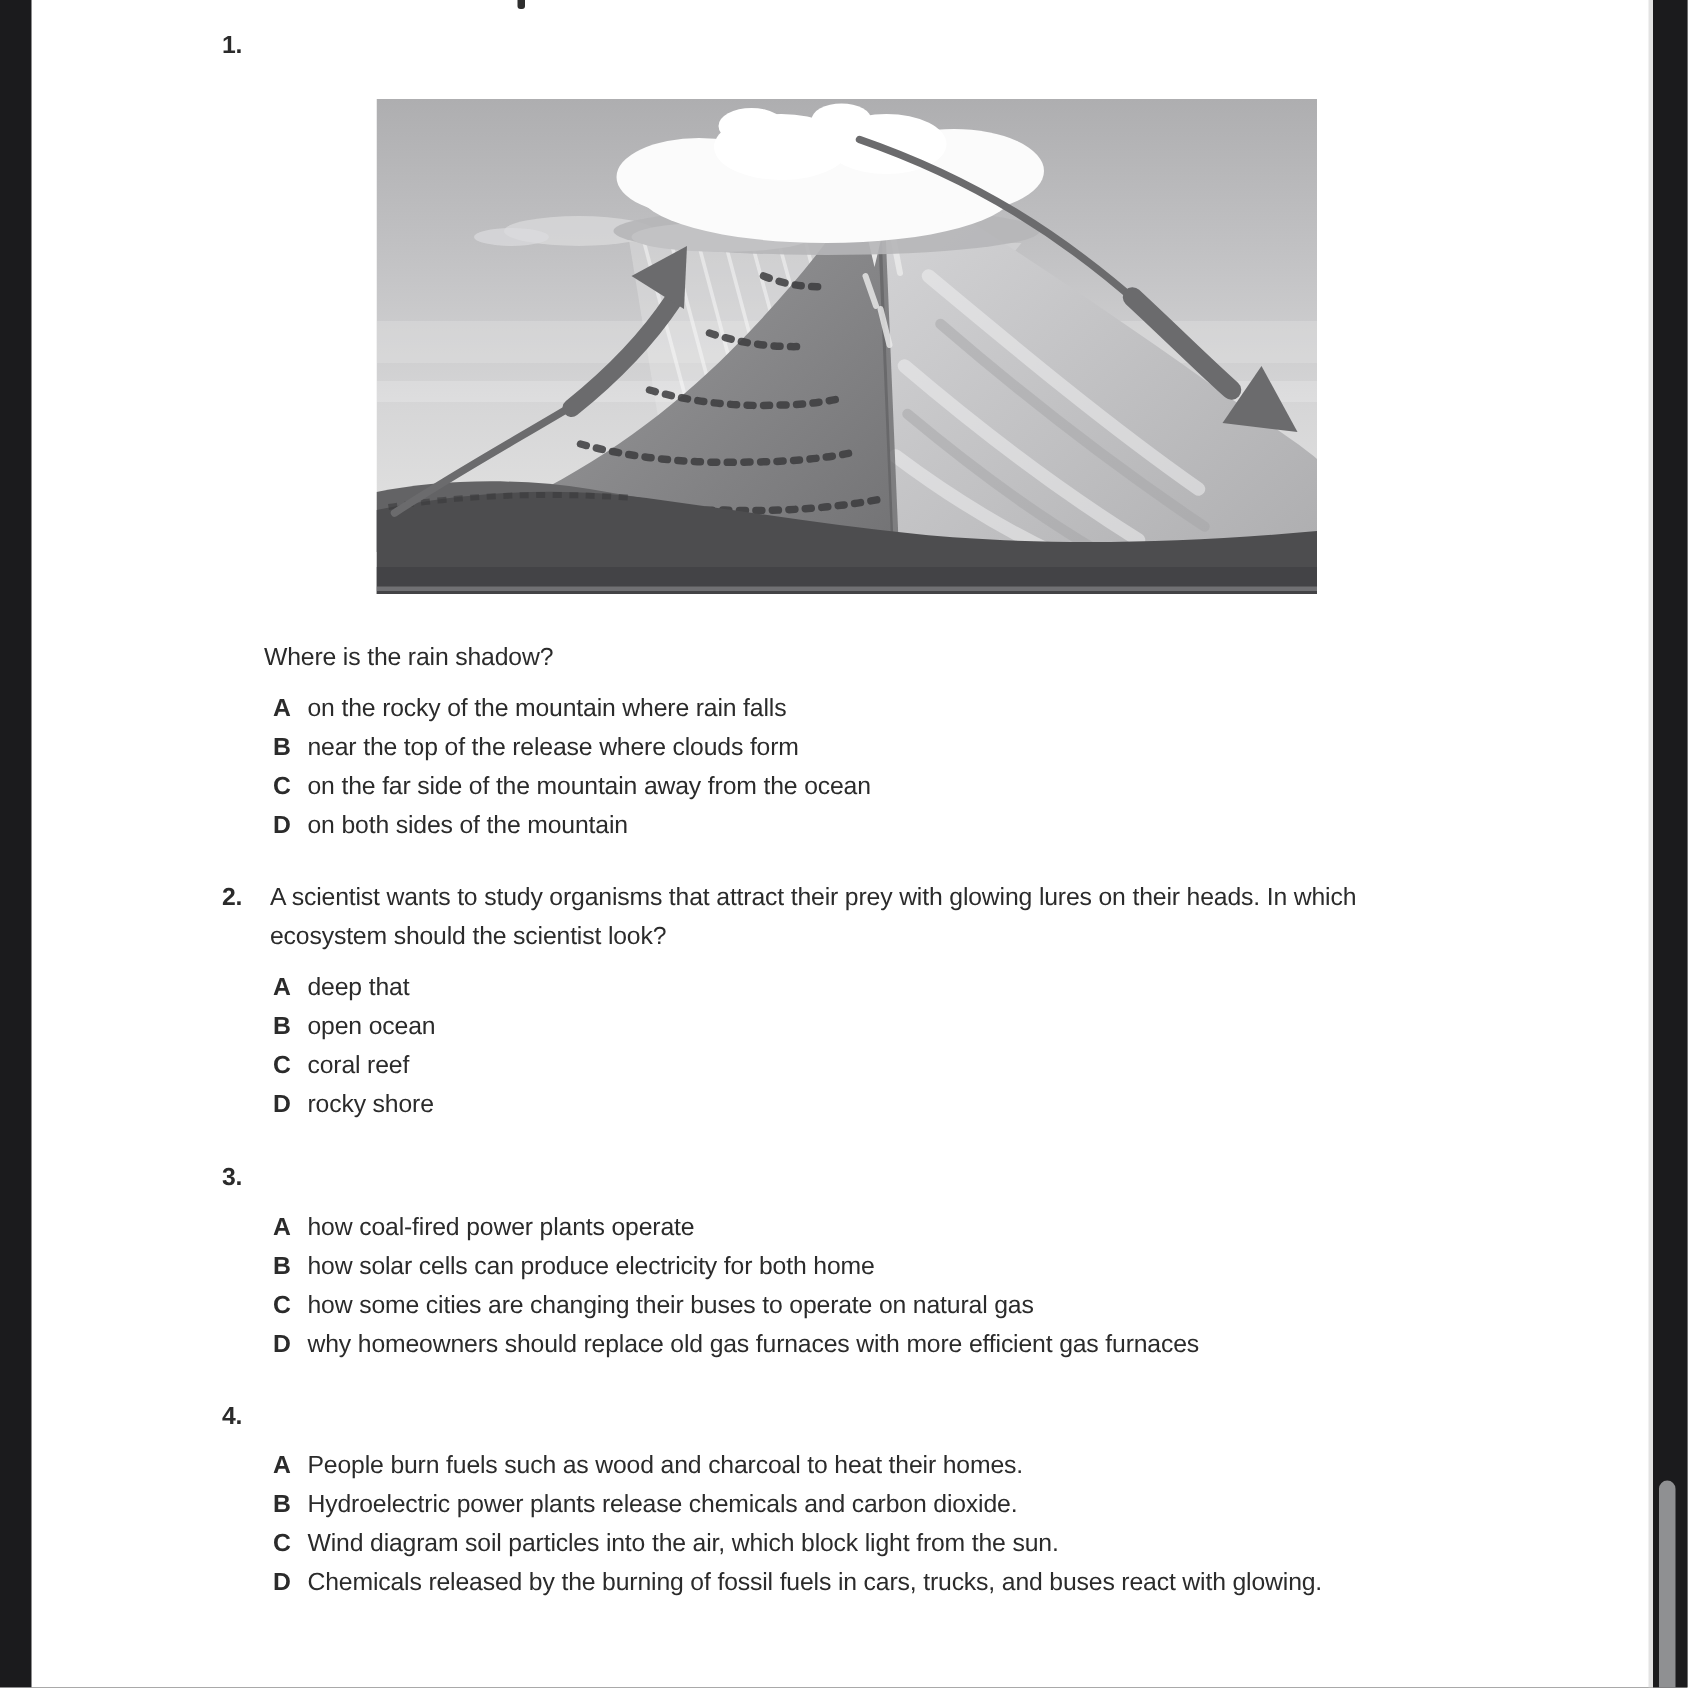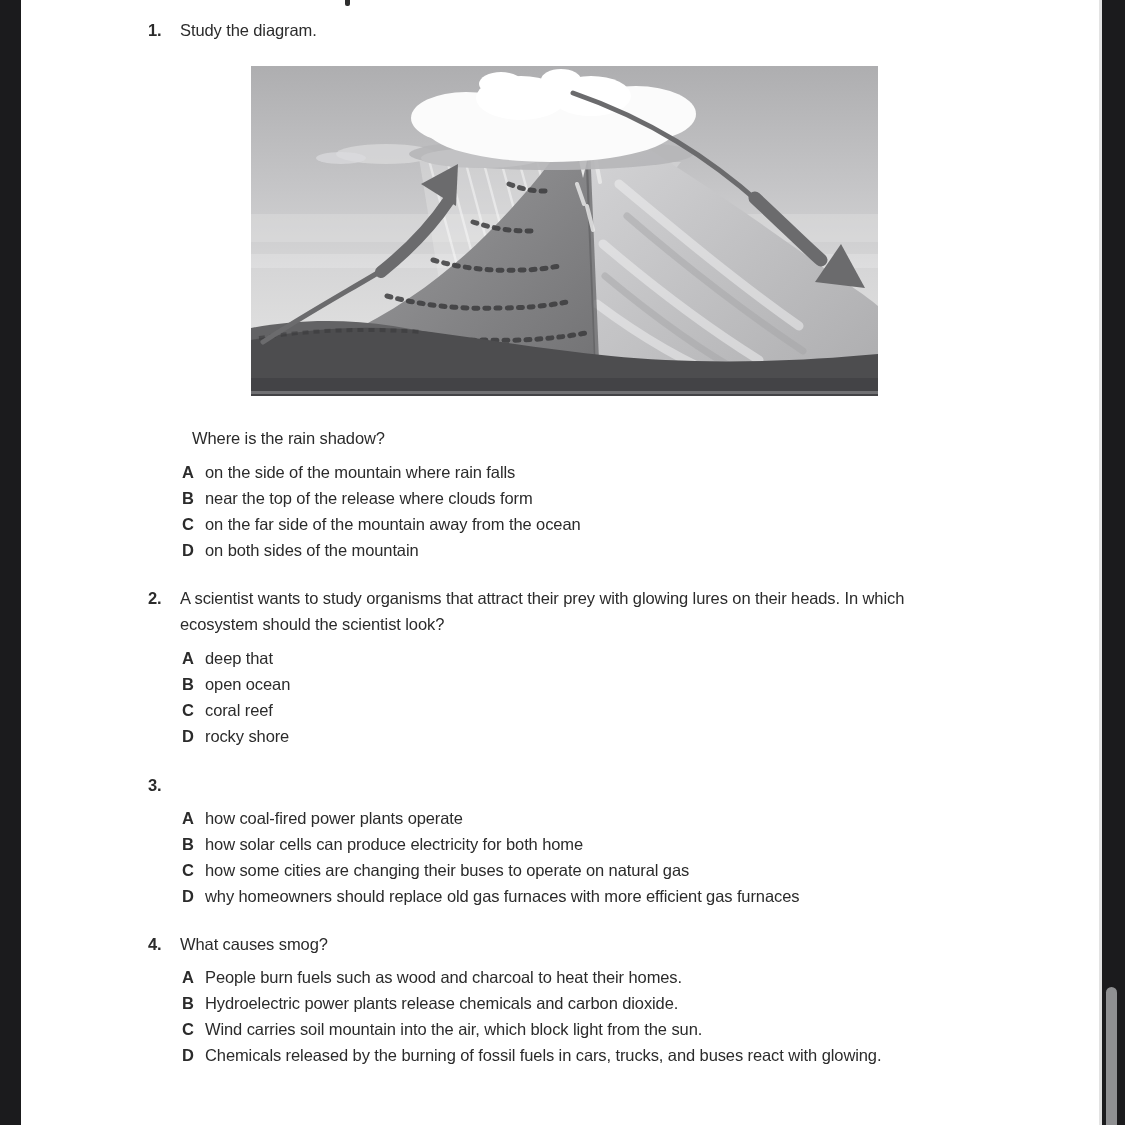--- a/index.html
+++ b/index.html
@@ -23,21 +23,21 @@
     width:5px;height:6px;background:#2e2e2e;
     border-radius:0 0 2px 2px;
   }
   .content{
     position:absolute;left:127px;top:0;width:860px;
     font-size:16.5px;line-height:26px;letter-spacing:-0.1px;
   }
   .qline{display:flex;}
   .qnum{width:32px;font-weight:700;flex:0 0 auto;}
   .qtext{width:772px;}
-  .subq{margin-left:44px;}
+  .subq{margin-left:28px;}
   .opts{margin-left:34px;}
   .opt{display:flex;}
   .olet{width:23px;font-weight:700;flex:0 0 auto;}
   .otext{width:810px;}
   #q1{margin-top:17px;}
   .diagram-wrap{margin:23px 0 0 103px;width:627px;height:330px;}
   .diagram-wrap svg{display:block;}
   #q1sub{margin-top:29px;}
   #q1opts{margin-top:8px;}
   #q2{margin-top:22px;}
@@ -60,21 +60,20 @@
 </head>
 <body>
 
 <div class="page">
   <div class="frag"></div>
 
   <div class="content">
 
     <div class="qline" id="q1">
       <span class="qnum">1.</span>
-      <span class="qtext">Study the diagram.</span>
     </div>
 
     <div class="diagram-wrap" role="img" aria-label="Mountain rain shadow diagram: a rain cloud with falling rain and a rising air arrow on the left windward side of a peak, and a descending dry air arrow on the right leeward side">
       <svg width="627" height="330" viewBox="0 0 627 330" xmlns="http://www.w3.org/2000/svg">
         <defs>
           <linearGradient id="sky" x1="0" y1="0" x2="0" y2="1">
             <stop offset="0" stop-color="#aeaeb0"></stop>
             <stop offset="0.35" stop-color="#c4c4c6"></stop>
             <stop offset="0.62" stop-color="#d6d6d7"></stop>
             <stop offset="0.8" stop-color="#dedede"></stop>
@@ -186,21 +185,21 @@
           <polygon points="614,222 564,216 590,178" stroke="none"></polygon>
         </g>
       </svg>
     </div>
 
     <div class="subq" id="q1sub">Where is the rain shadow?</div>
 
     <div class="opts" id="q1opts">
       <div class="opt">
         <span class="olet">A</span>
-        <span class="otext">on the side of the mountain where rain falls</span>
+        <span class="otext">on the rocky of the mountain where rain falls</span>
       </div>
       <div class="opt">
         <span class="olet">B</span>
         <span class="otext">near the top of the release where clouds form</span>
       </div>
       <div class="opt">
         <span class="olet">C</span>
         <span class="otext">on the far side of the mountain away from the ocean</span>
       </div>
       <div class="opt">
@@ -249,34 +248,33 @@
         <span class="otext">how some cities are changing their buses to operate on natural gas</span>
       </div>
       <div class="opt">
         <span class="olet">D</span>
         <span class="otext">why homeowners should replace old gas furnaces with more efficient gas furnaces</span>
       </div>
     </div>
 
     <div class="qline" id="q4">
       <span class="qnum">4.</span>
-      <span class="qtext">What causes smog?</span>
     </div>
     <div class="opts" id="q4opts">
       <div class="opt">
         <span class="olet">A</span>
         <span class="otext">People burn fuels such as wood and charcoal to heat their homes.</span>
       </div>
       <div class="opt">
         <span class="olet">B</span>
         <span class="otext">Hydroelectric power plants release chemicals and carbon dioxide.</span>
       </div>
       <div class="opt">
         <span class="olet">C</span>
-        <span class="otext">Wind carries soil mountain into the air, which block light from the sun.</span>
+        <span class="otext">Wind diagram soil particles into the air, which block light from the sun.</span>
       </div>
       <div class="opt">
         <span class="olet">D</span>
         <span class="otext">Chemicals released by the burning of fossil fuels in cars, trucks, and buses react with glowing.</span>
       </div>
     </div>
 
   </div>
 </div>
 

